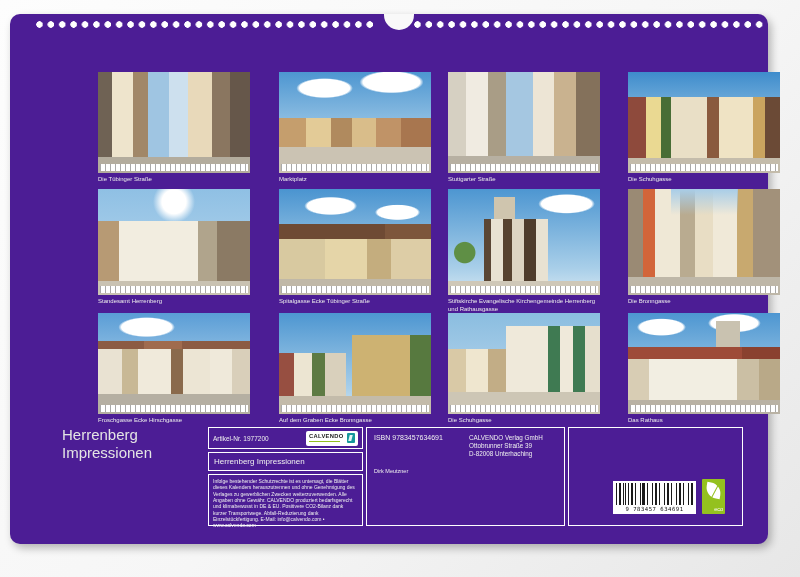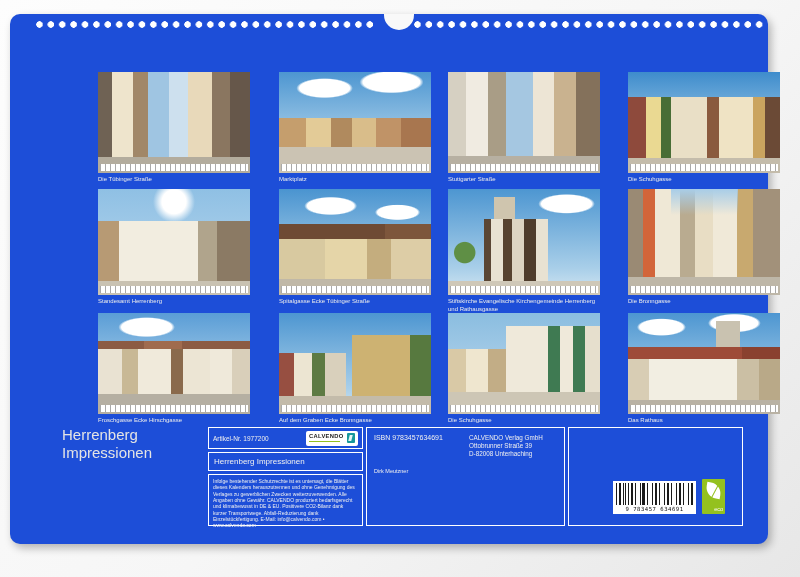--- a/index.html
+++ b/index.html
@@ -4,21 +4,21 @@
 <style>
   html,body{margin:0;padding:0;}
   body{
     width:800px;height:577px;position:relative;overflow:hidden;
     font-family:"Liberation Sans",sans-serif;
     background:linear-gradient(135deg,#fdfdfd 0%,#f6f6f6 55%,#e7e7e7 100%);
   }
   
   .page{
     position:absolute;left:10px;top:14px;width:758px;height:530px;
-    background:#1d4ed8;border-radius:10px;
+    background:#4c1d95;border-radius:10px;
     box-shadow:3px 4px 9px rgba(0,0,0,.28);
   }
   
   .dots{
     position:absolute;top:7px;height:7px;
     background-image:radial-gradient(circle at 3.5px 3.5px,#fff 3px,rgba(255,255,255,0) 3.5px);
     background-size:11.4px 7px;background-repeat:repeat-x;
   }
   .dots-left{left:26px;width:338px;}
   .dots-right{left:404px;width:350px;}

